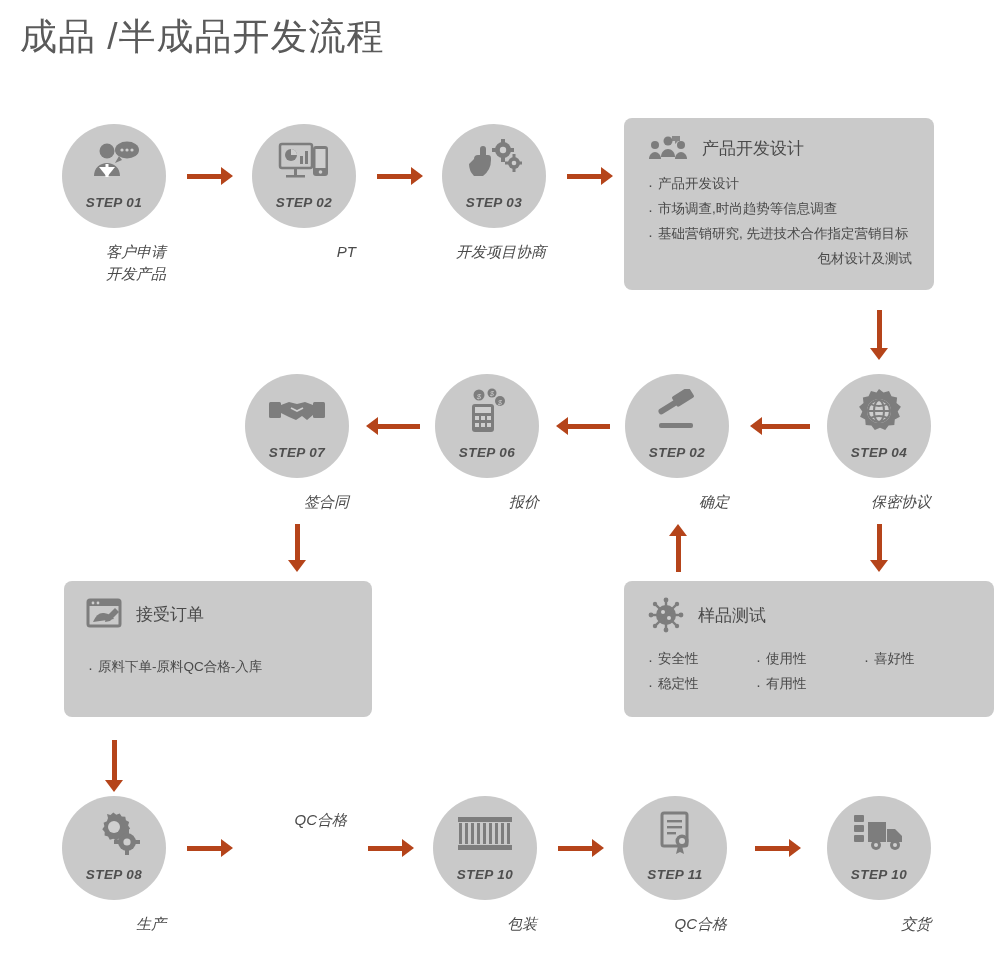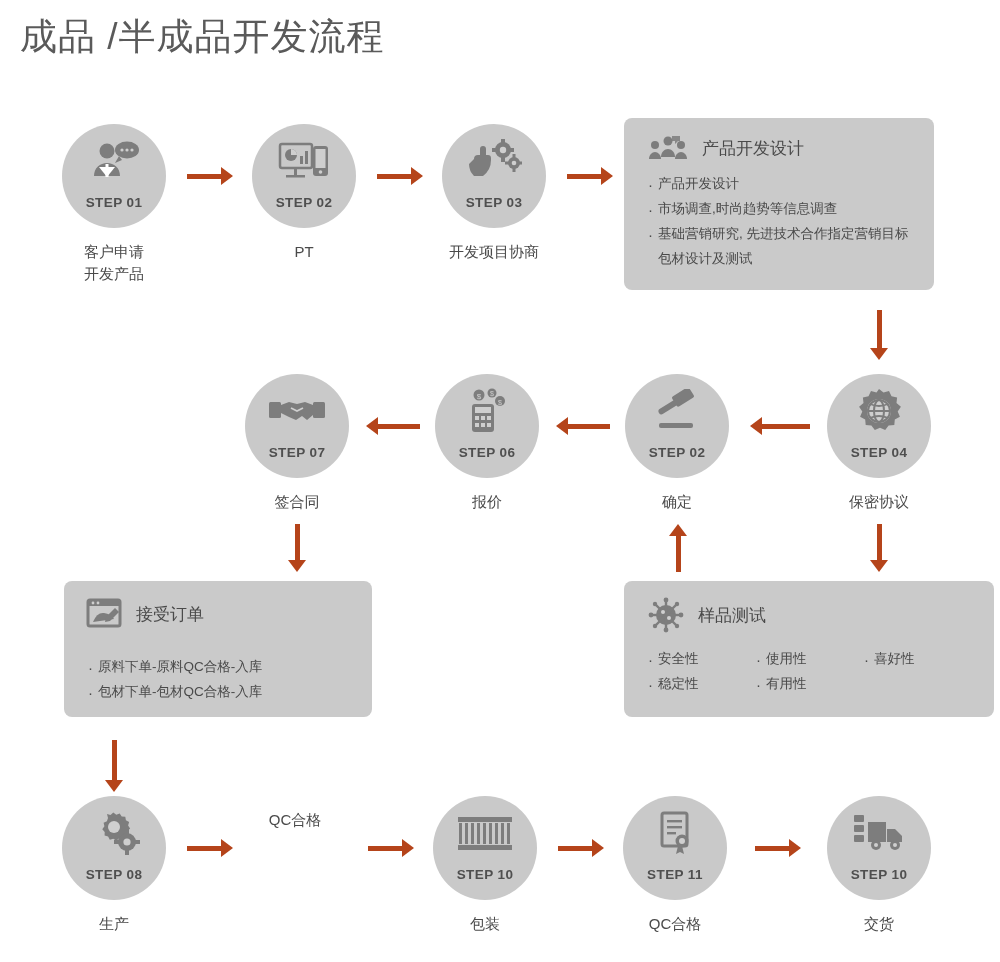--- a/index.html
+++ b/index.html
@@ -21,21 +21,22 @@
     top: 12px;
     font-size: 37px;
     color: #5a5a5a;
     letter-spacing: 1px;
     font-weight: 400;
     white-space: nowrap;
   }
   .node {
     position: absolute;
     width: 104px;
-    text-align: center;
+    text-align: right;
+    font-style: italic;
   }
   .circle {
     width: 104px;
     height: 104px;
     border-radius: 50%;
     background: #c9c9c9;
     display: flex;
     flex-direction: column;
     align-items: center;
     justify-content: flex-end;
@@ -137,20 +138,21 @@
   }
   .panel li {
     font-size: 13.5px;
     color: #4a4a4a;
     line-height: 1.85;
     position: relative;
     padding-left: 12px;
   }
   .panel li.nobullet {
     padding-left: 12px;
+    text-align: right;
   }
   .panel li:not(.nobullet)::before {
     content: "·";
     position: absolute;
     left: 2px;
     top: -1px;
     font-size: 15px;
   }
   .cols {
     display: flex;
@@ -396,21 +398,20 @@
         <circle cx="7" cy="6" r="1.4" fill="#cfcfcf"></circle>
           <circle cx="12" cy="6" r="1.4" fill="#cfcfcf"></circle>
         <path d="M7 25 q4-10 11-9 t10 6" fill="#7d7d7d"></path>
         <path d="M20 20 l9-9 4 4 -9 9 -5 1z" fill="#7d7d7d"></path>
       </svg>
     </span>
     <span class="panel-title">接受订单</span>
   </div>
   <ul>
     <li>原料下单-原料QC合格-入库</li>
-    <li>包材下单-包材QC合格-入库</li>
   </ul>
 </div>
 
 <div class="panel" style="left:624px; top:581px; width:370px; height:136px;">
   <div class="panel-head" style="margin-bottom:14px;">
     <span>
       <svg width="42" height="36" viewBox="0 0 42 36">
         <g fill="#7d7d7d">
           <circle cx="20" cy="18" r="10"></circle>
           <g stroke="#7d7d7d" stroke-width="2.4">

